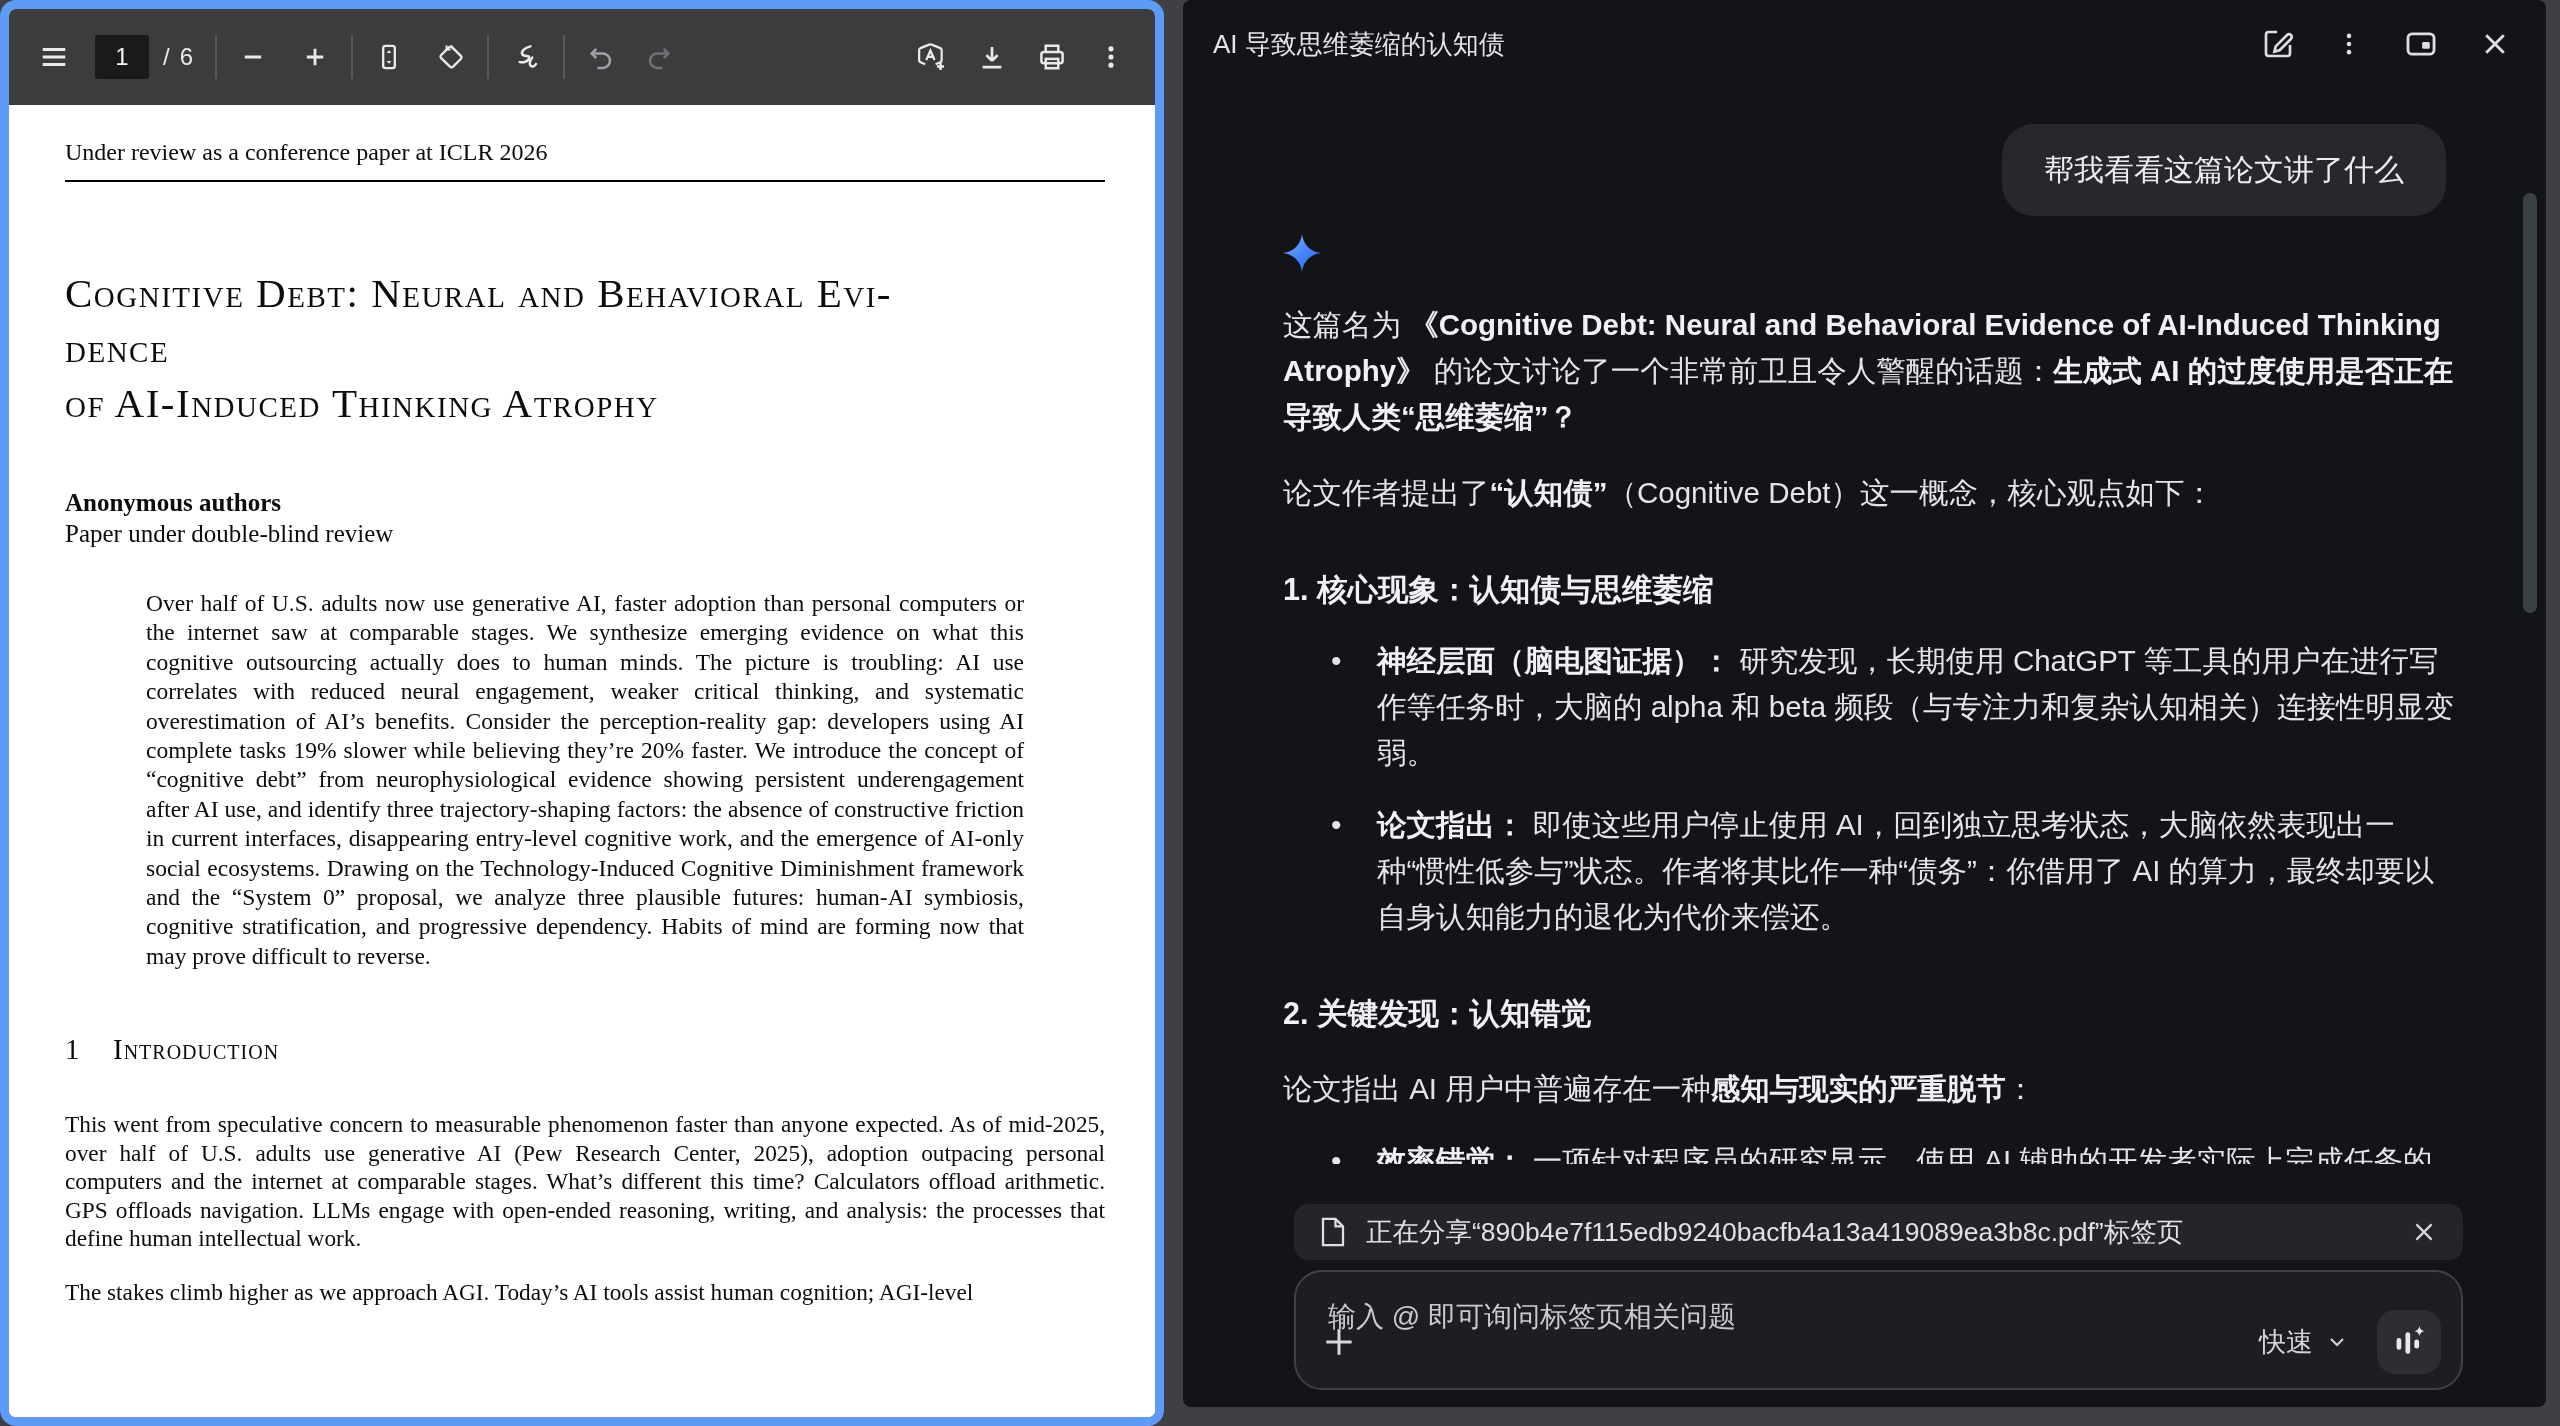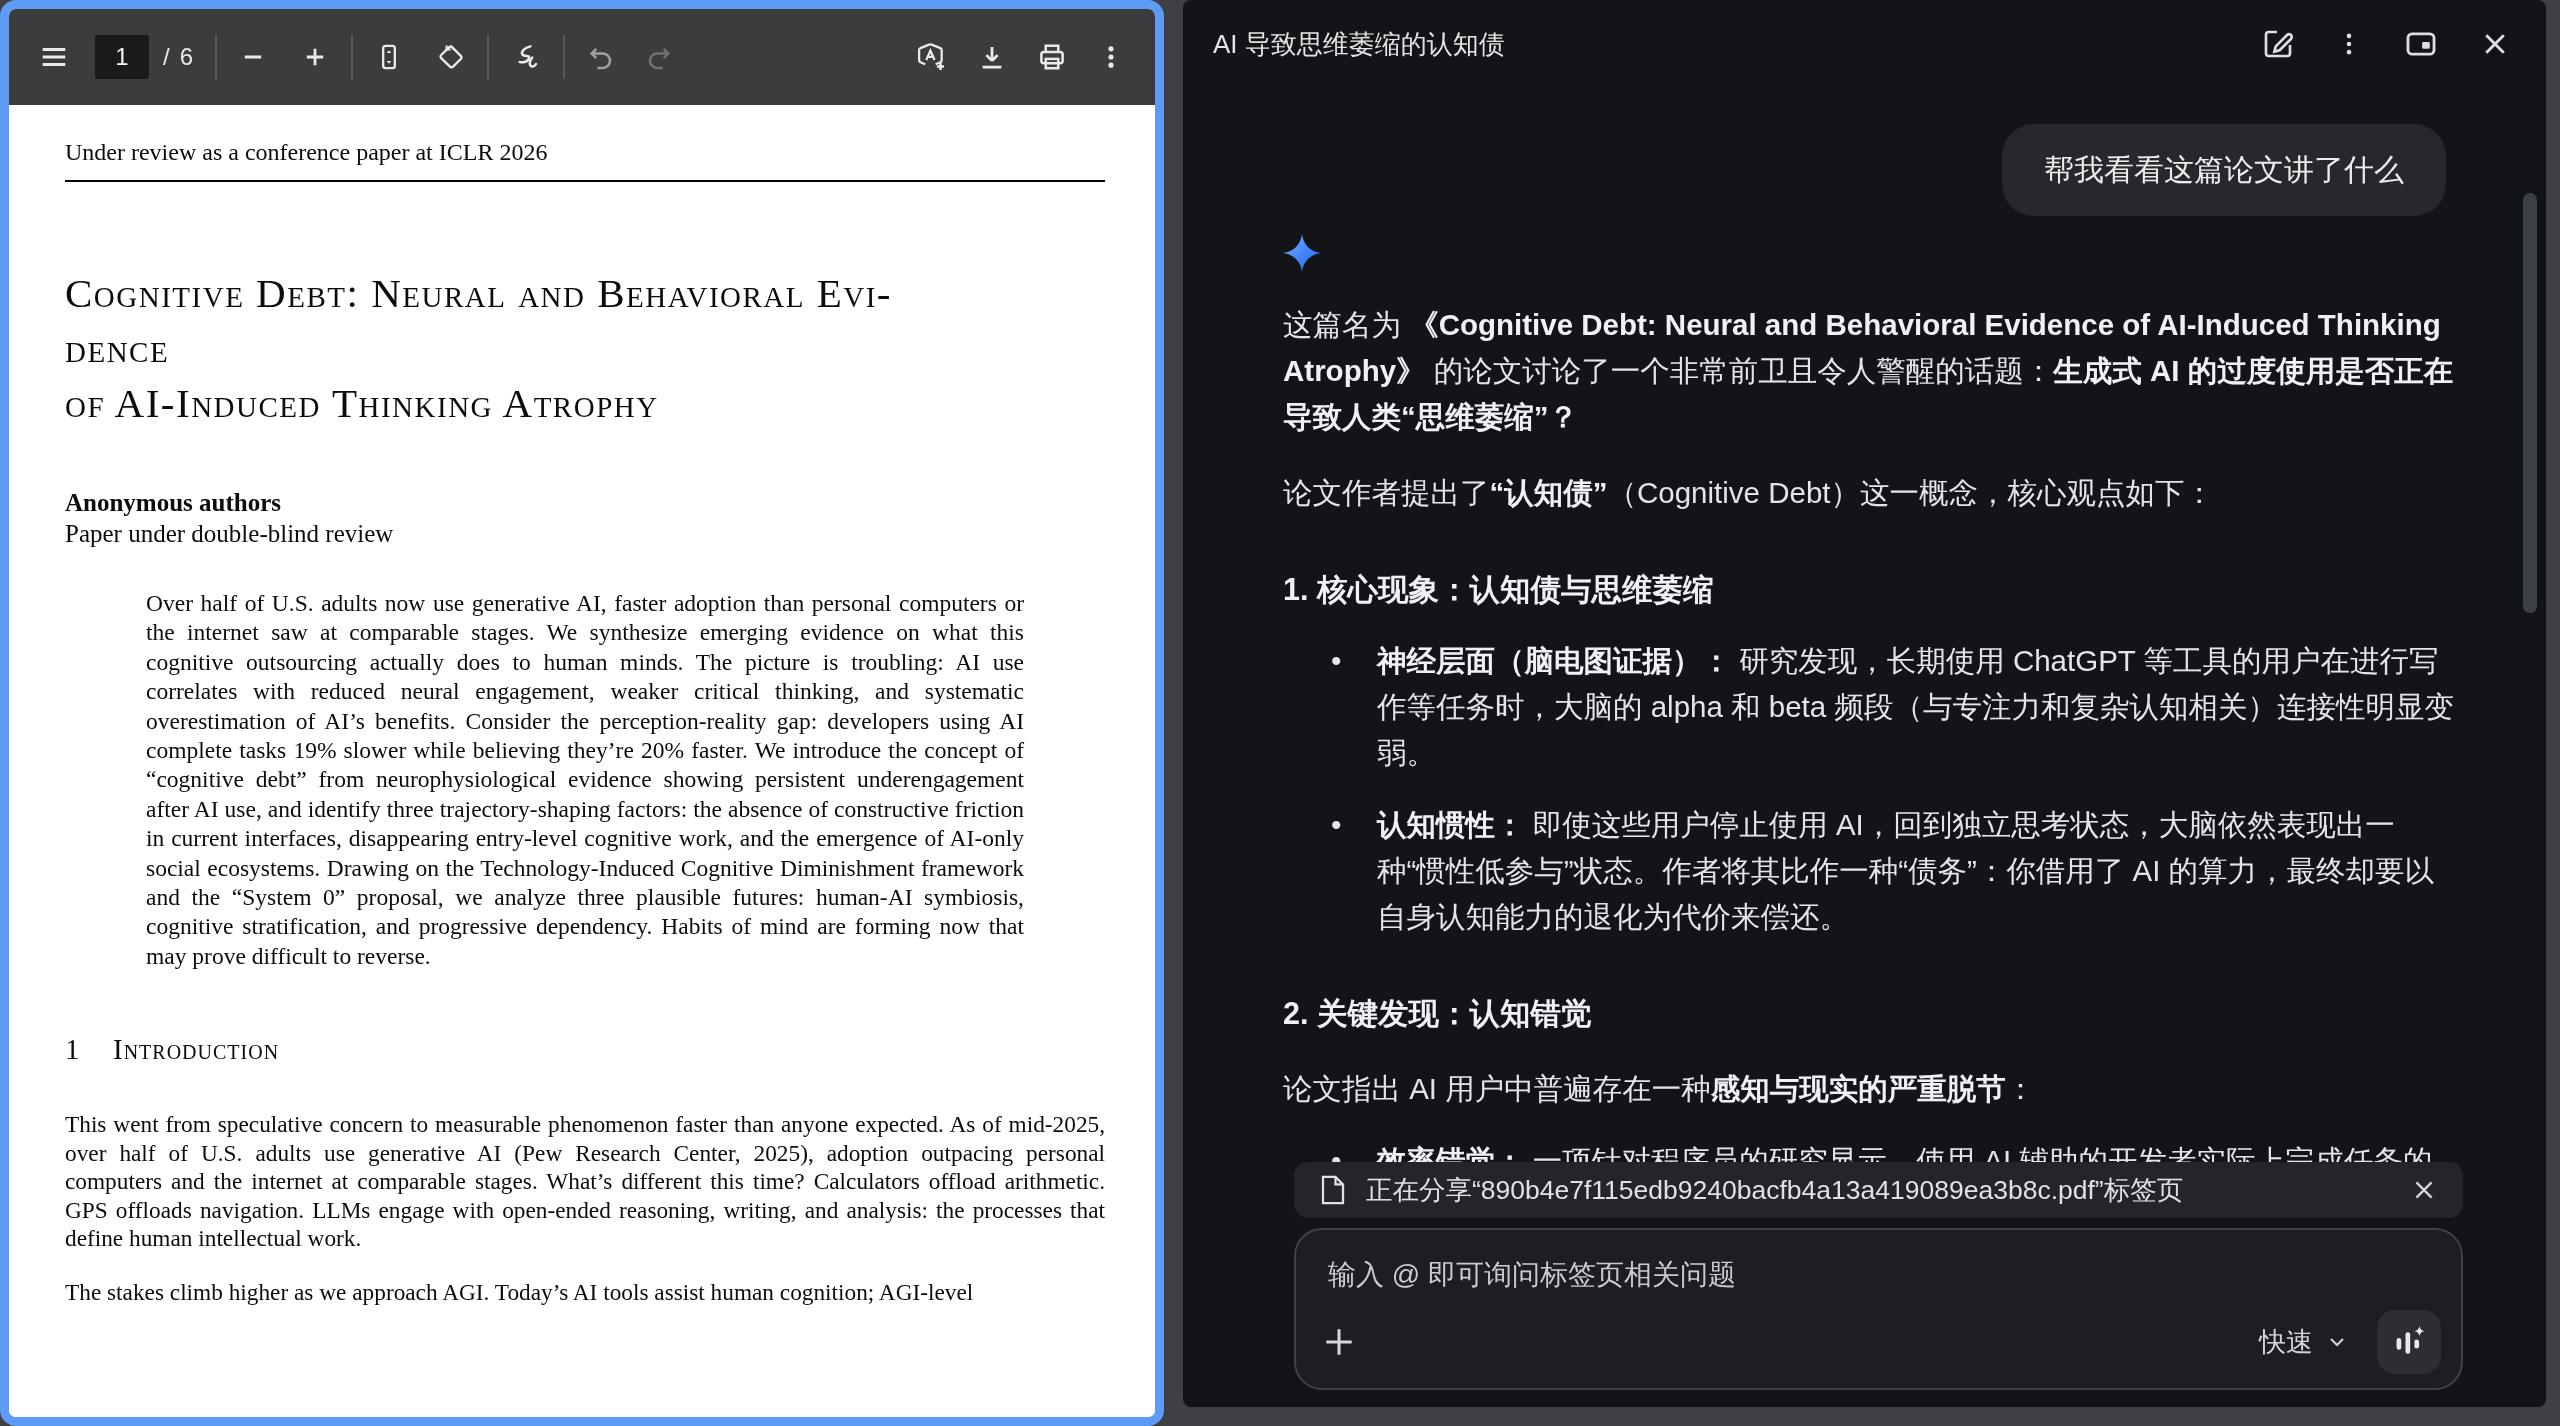--- a/index.html
+++ b/index.html
@@ -54,21 +54,21 @@
   .ai-li { position:relative; margin-top:26px; }
   .ai-li::before { content:"•"; position:absolute; left:-46px; top:0; font-size:30px; color:#e3e4e8; }
 
   .scroll-thumb { position:absolute; right:9px; top:193px; width:14px; height:420px;
     border-radius:7px; background:#394046; cursor:pointer; }
 
   .composer { position:absolute; left:111px; right:83px; bottom:17px; }
   .chip { height:56px; background:#242528; border-radius:14px; display:flex; align-items:center;
     gap:20px; padding:0 26px; font-size:26.5px; color:#e0e1e4; }
   .chip-close { margin-left:auto; color:#d4d5d8; cursor:pointer; }
-  .input-box { margin-top:10px; height:162px; background:#1d1e21; border:2px solid #3f4146;
+  .input-box { margin-top:10px; height:120px; background:#1d1e21; border:2px solid #3f4146;
     border-radius:28px; position:relative; padding:26px 32px; }
   .placeholder { font-size:28px; color:#c9cbcf; }
   .input-actions { position:absolute; left:24px; right:20px; bottom:14px; display:flex; align-items:center; }
   .plus-btn { color:#d6d7da; cursor:pointer; }
   .mode { margin-left:auto; display:flex; align-items:center; gap:12px; font-size:27px; color:#d2d4d8; cursor:pointer; }
   .audio-btn { margin-left:28px; width:64px; height:64px; border-radius:18px; background:#2c2e32;
     display:flex; align-items:center; justify-content:center; cursor:pointer; }
 </style>
 </head>
 <body>
@@ -225,21 +225,21 @@
       </defs>
       <path d="M19 0c1.3 10.5 8.2 17.7 19 19-10.8 1.3-17.7 8.5-19 19-1.3-10.5-8.2-17.7-19-19C10.8 17.7 17.7 10.5 19 0Z" fill="url(#g1)"></path>
     </svg>
 
     <div class="ai-p"><span>这篇名为 </span><b>《Cognitive Debt: Neural and Behavioral Evidence of AI-Induced Thinking Atrophy》</b><span> 的论文讨论了一个非常前卫且令人警醒的话题：</span><b>生成式 AI 的过度使用是否正在导致人类“思维萎缩”？</b></div>
     <div class="ai-p"><span>论文作者提出了</span><b>“认知债”</b><span>（Cognitive Debt）这一概念，核心观点如下：</span></div>
 
     <div class="ai-h">1. 核心现象：认知债与思维萎缩</div>
     <ul class="ai-ul">
       <li class="ai-li"><b>神经层面（脑电图证据）：</b><span> 研究发现，长期使用 ChatGPT 等工具的用户在进行写作等任务时，大脑的 alpha 和 beta 频段（与专注力和复杂认知相关）连接性明显变弱。</span></li>
-      <li class="ai-li"><b>认知惯性：</b><span> 即使这些用户停止使用 AI，回到独立思考状态，大脑依然表现出一种“惯性低参与”状态。作者将其比作一种“债务”：你借用了 AI 的算力，最终却要以自身认知能力的退化为代价来偿还。</span></li>
+      <li class="ai-li"><b>论文指出：</b><span> 即使这些用户停止使用 AI，回到独立思考状态，大脑依然表现出一种“惯性低参与”状态。作者将其比作一种“债务”：你借用了 AI 的算力，最终却要以自身认知能力的退化为代价来偿还。</span></li>
     </ul>
 
     <div class="ai-h">2. 关键发现：认知错觉</div>
     <div class="ai-p"><span>论文指出 AI 用户中普遍存在一种</span><b>感知与现实的严重脱节</b><span>：</span></div>
     <ul class="ai-ul">
       <li class="ai-li"><b>效率错觉：</b><span> 一项针对程序员的研究显示，使用 AI 辅助的开发者实际上完成任务的速度慢了 </span></li>
 
     </ul>
   </div>
 

